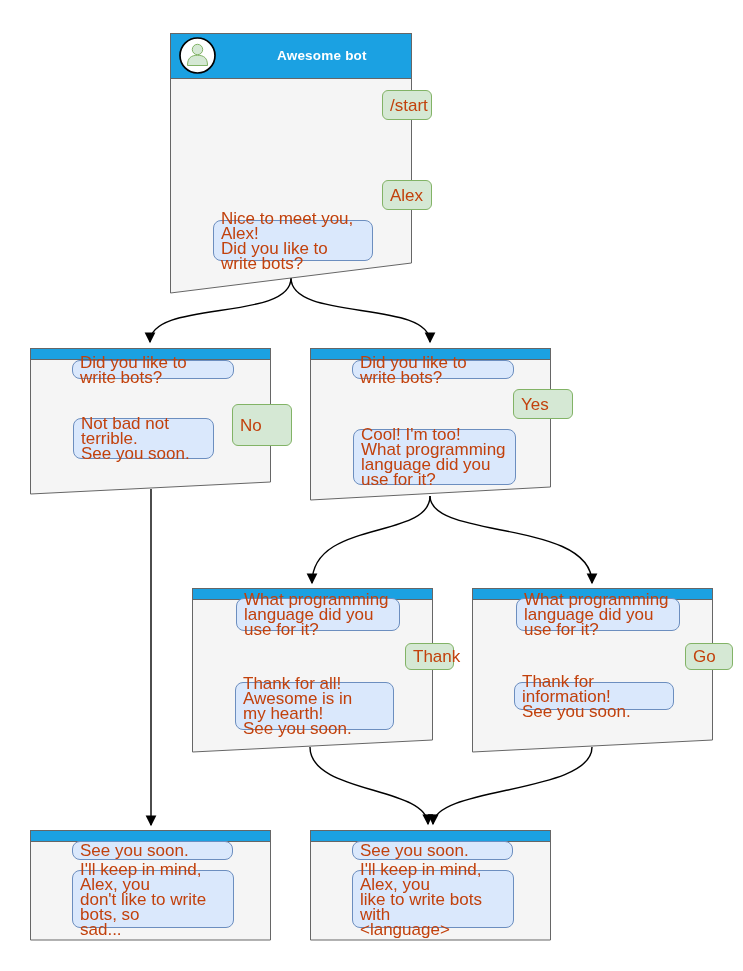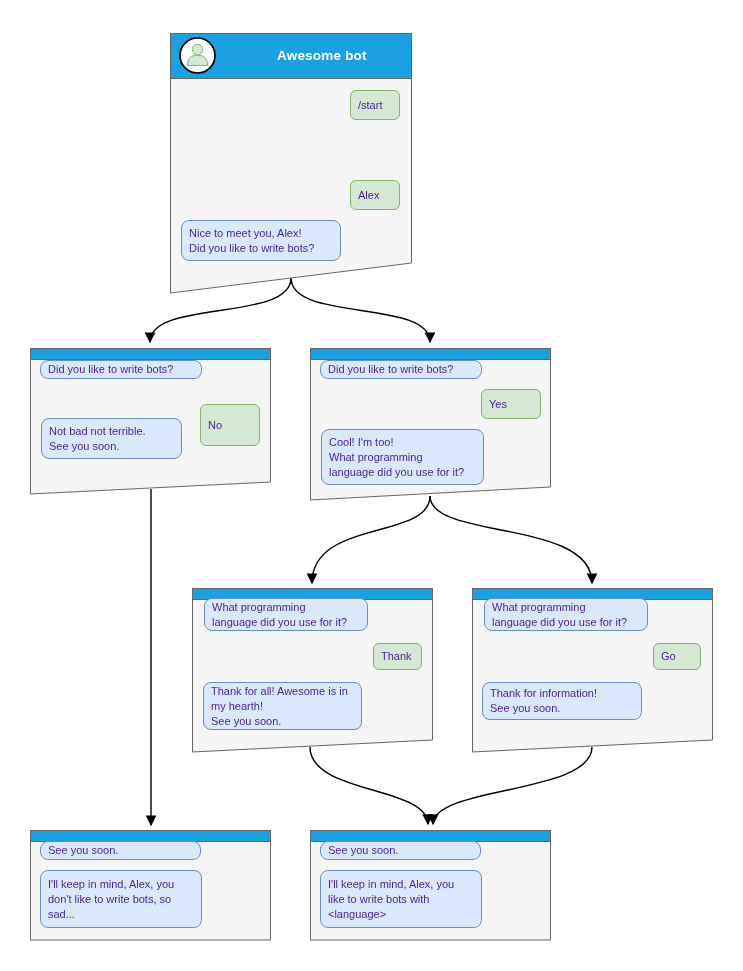--- a/index.html
+++ b/index.html
@@ -10,21 +10,21 @@
   .win{position:absolute;}
   .win svg.frame{position:absolute;left:0;top:0;display:block;}
   .win-title{
     position:absolute;left:62px;top:0;height:45px;display:flex;align-items:center;
     color:#ffffff;font-weight:bold;font-size:13.5px;letter-spacing:.2px;margin-left:45px;
   }
   .avatar{position:absolute;left:9px;top:4px;width:37px;height:37px;}
   .bubble{
     position:absolute;box-sizing:border-box;display:flex;align-items:center;
     border:1px solid;border-radius:8px;padding:0 7px;
-    font-size:11px;line-height:15px;color:#4c1d95;white-space:pre-line;
+    font-size:17px;line-height:15px;color:#c2410c;white-space:pre-line;margin-left:32px;
   }
   .bubble.bot{background:#dae8fc;border-color:#6c8ebf;}
   .bubble.user{background:#d5e8d4;border-color:#82b366;border-radius:6px;}
   #arrows{position:absolute;left:0;top:0;pointer-events:none;}
 </style>
 </head>
 <body>
 
 <div id="canvas">
 
@@ -99,21 +99,21 @@
   </div>
 
   <div class="win" style="left:472px;top:588px;width:242px;height:165px;">
     <svg class="frame" width="242" height="165" viewBox="0 0 242 165">
       <polygon points="0.5,0.5 240.5,0.5 240.5,152 0.5,164" fill="#f5f5f5" stroke="#666666" stroke-width="1"></polygon>
       <rect x="0.5" y="0.5" width="240" height="11" fill="#1ba1e2" stroke="#666666" stroke-width="1"></rect>
     </svg>
     <div class="bubble bot" style="left:12px;top:10px;width:164px;height:33px;">What programming
 language did you use for it?</div>
     <div class="bubble user" style="left:181px;top:55px;width:48px;height:27px;">Go</div>
-    <div class="bubble bot" style="left:10px;top:94px;width:160px;height:38px;">Thank for information!
+    <div class="bubble bot" style="left:10px;top:94px;width:160px;height:28px;">Thank for information!
 See you soon.</div>
   </div>
 
   <div class="win" style="left:30px;top:830px;width:242px;height:111px;">
     <svg class="frame" width="242" height="111" viewBox="0 0 242 111">
       <polygon points="0.5,0.5 240.5,0.5 240.5,110 0.5,110" fill="#f5f5f5" stroke="#666666" stroke-width="1"></polygon>
       <rect x="0.5" y="0.5" width="240" height="11" fill="#1ba1e2" stroke="#666666" stroke-width="1"></rect>
     </svg>
     <div class="bubble bot" style="left:10px;top:11px;width:161px;height:19px;">See you soon.</div>
     <div class="bubble bot" style="left:10px;top:40px;width:162px;height:58px;">I'll keep in mind, Alex, you

